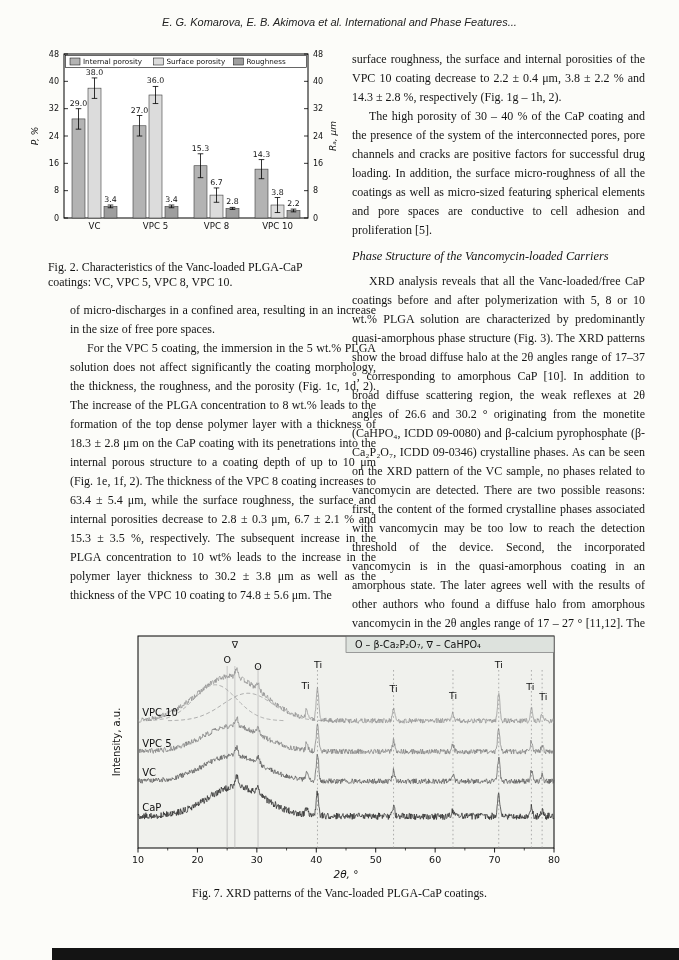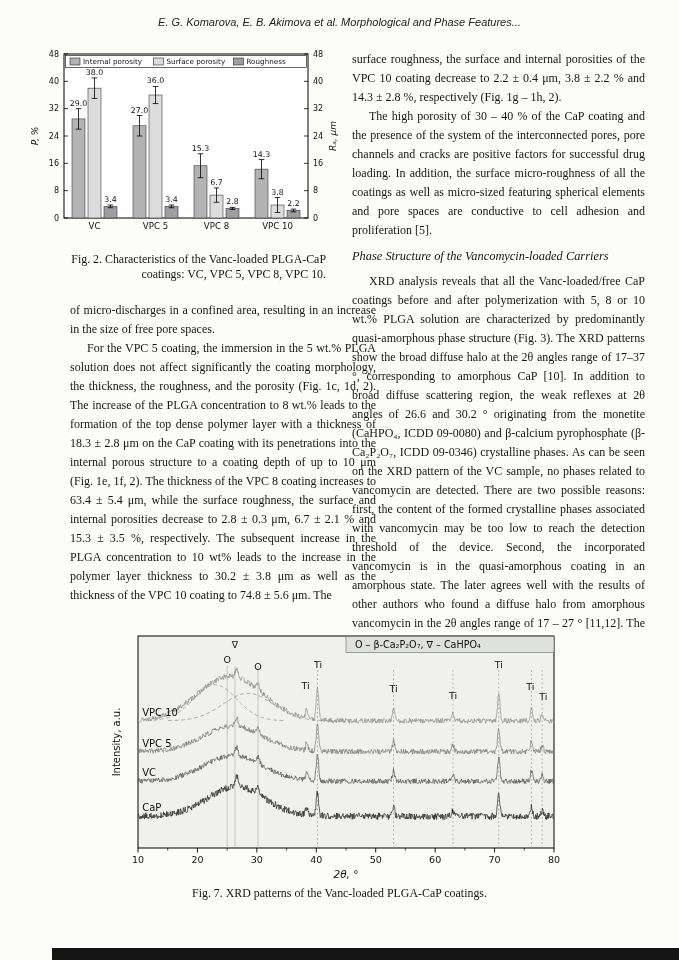--- a/index.html
+++ b/index.html
@@ -3,40 +3,40 @@
 <meta charset="utf-8">
 <style>
   html,body{margin:0;padding:0;background:#e8e8e4;}
   .page{position:relative;width:679px;height:960px;background:#fcfcf9;overflow:hidden;
         font-family:"Liberation Serif","DejaVu Serif",serif;color:#151515;}
   .running-head{position:absolute;top:16px;left:0;width:100%;text-align:center;
         font-family:"Liberation Sans","DejaVu Sans",sans-serif;font-style:italic;
         font-size:11px;color:#222;}
   figure{margin:0;padding:0;}
   .fig2{position:absolute;left:28px;top:48px;width:318px;}
-  .fig2 .caption{margin-top:8px;padding:0 20px;text-align:right;font-size:11.9px;line-height:1.3;}
+  .fig2 .caption{margin-top:16px;padding:0 20px;text-align:left;font-size:11.9px;line-height:1.3;}
   .col-left{position:absolute;left:34px;top:301px;width:306px;margin-left:36px;}
   .col-right{position:absolute;left:352px;top:50px;width:293px;}
   p.body{margin:0;text-align:justify;font-size:12px;line-height:19px;}
   p.indent{text-indent:17px;}
   .subhead{margin:9px 0 8px 0;font-weight:normal;font-style:italic;font-size:12.4px;line-height:1.2;}
   .fig3{position:absolute;left:112px;top:632px;width:450px;}
   .fig3-caption{position:absolute;left:0;top:886px;width:100%;text-align:center;font-size:11.9px;}
   .footer{position:absolute;left:0;top:938px;width:100%;font-size:13.2px;margin-top:36px;}
   .footer .pagenum{position:absolute;left:38px;top:0;}
   .footer .symp{display:block;text-align:left;font-style:italic;font-size:15px;}
   .scanbar{position:absolute;left:52px;right:0;bottom:0;height:12px;background:#141414;}
   svg text{fill:#111;}
 </style>
 </head>
 <body>
 
 <div class="page">
 
-  <div class="running-head">E. G. Komarova, E. B. Akimova et al.  Morphological and Phase Features...</div>
+  <div class="running-head">E. G. Komarova, E. B. Akimova et al.  International and Phase Features...</div>
 
   <figure class="fig2">
     <svg width="316" height="192" viewBox="0 0 316 192">
         <rect x="36" y="6" width="244" height="164" fill="#ffffff" stroke="#000" stroke-width="1"></rect>
         <line x1="36" x2="40" y1="170" y2="170" stroke="#000" stroke-width="0.8"></line>
         <line x1="276" x2="280" y1="170" y2="170" stroke="#000" stroke-width="0.8"></line>
         <text x="31" y="172.8" text-anchor="end" font-size="8" font-family="&quot;DejaVu Sans&quot;,&quot;Liberation Sans&quot;,sans-serif">0</text>
         <text x="285" y="172.8" text-anchor="start" font-size="8" font-family="&quot;DejaVu Sans&quot;,&quot;Liberation Sans&quot;,sans-serif">0</text>
         <line x1="36" x2="40" y1="142.66666666666666" y2="142.66666666666666" stroke="#000" stroke-width="0.8"></line>
         <line x1="276" x2="280" y1="142.66666666666666" y2="142.66666666666666" stroke="#000" stroke-width="0.8"></line>

